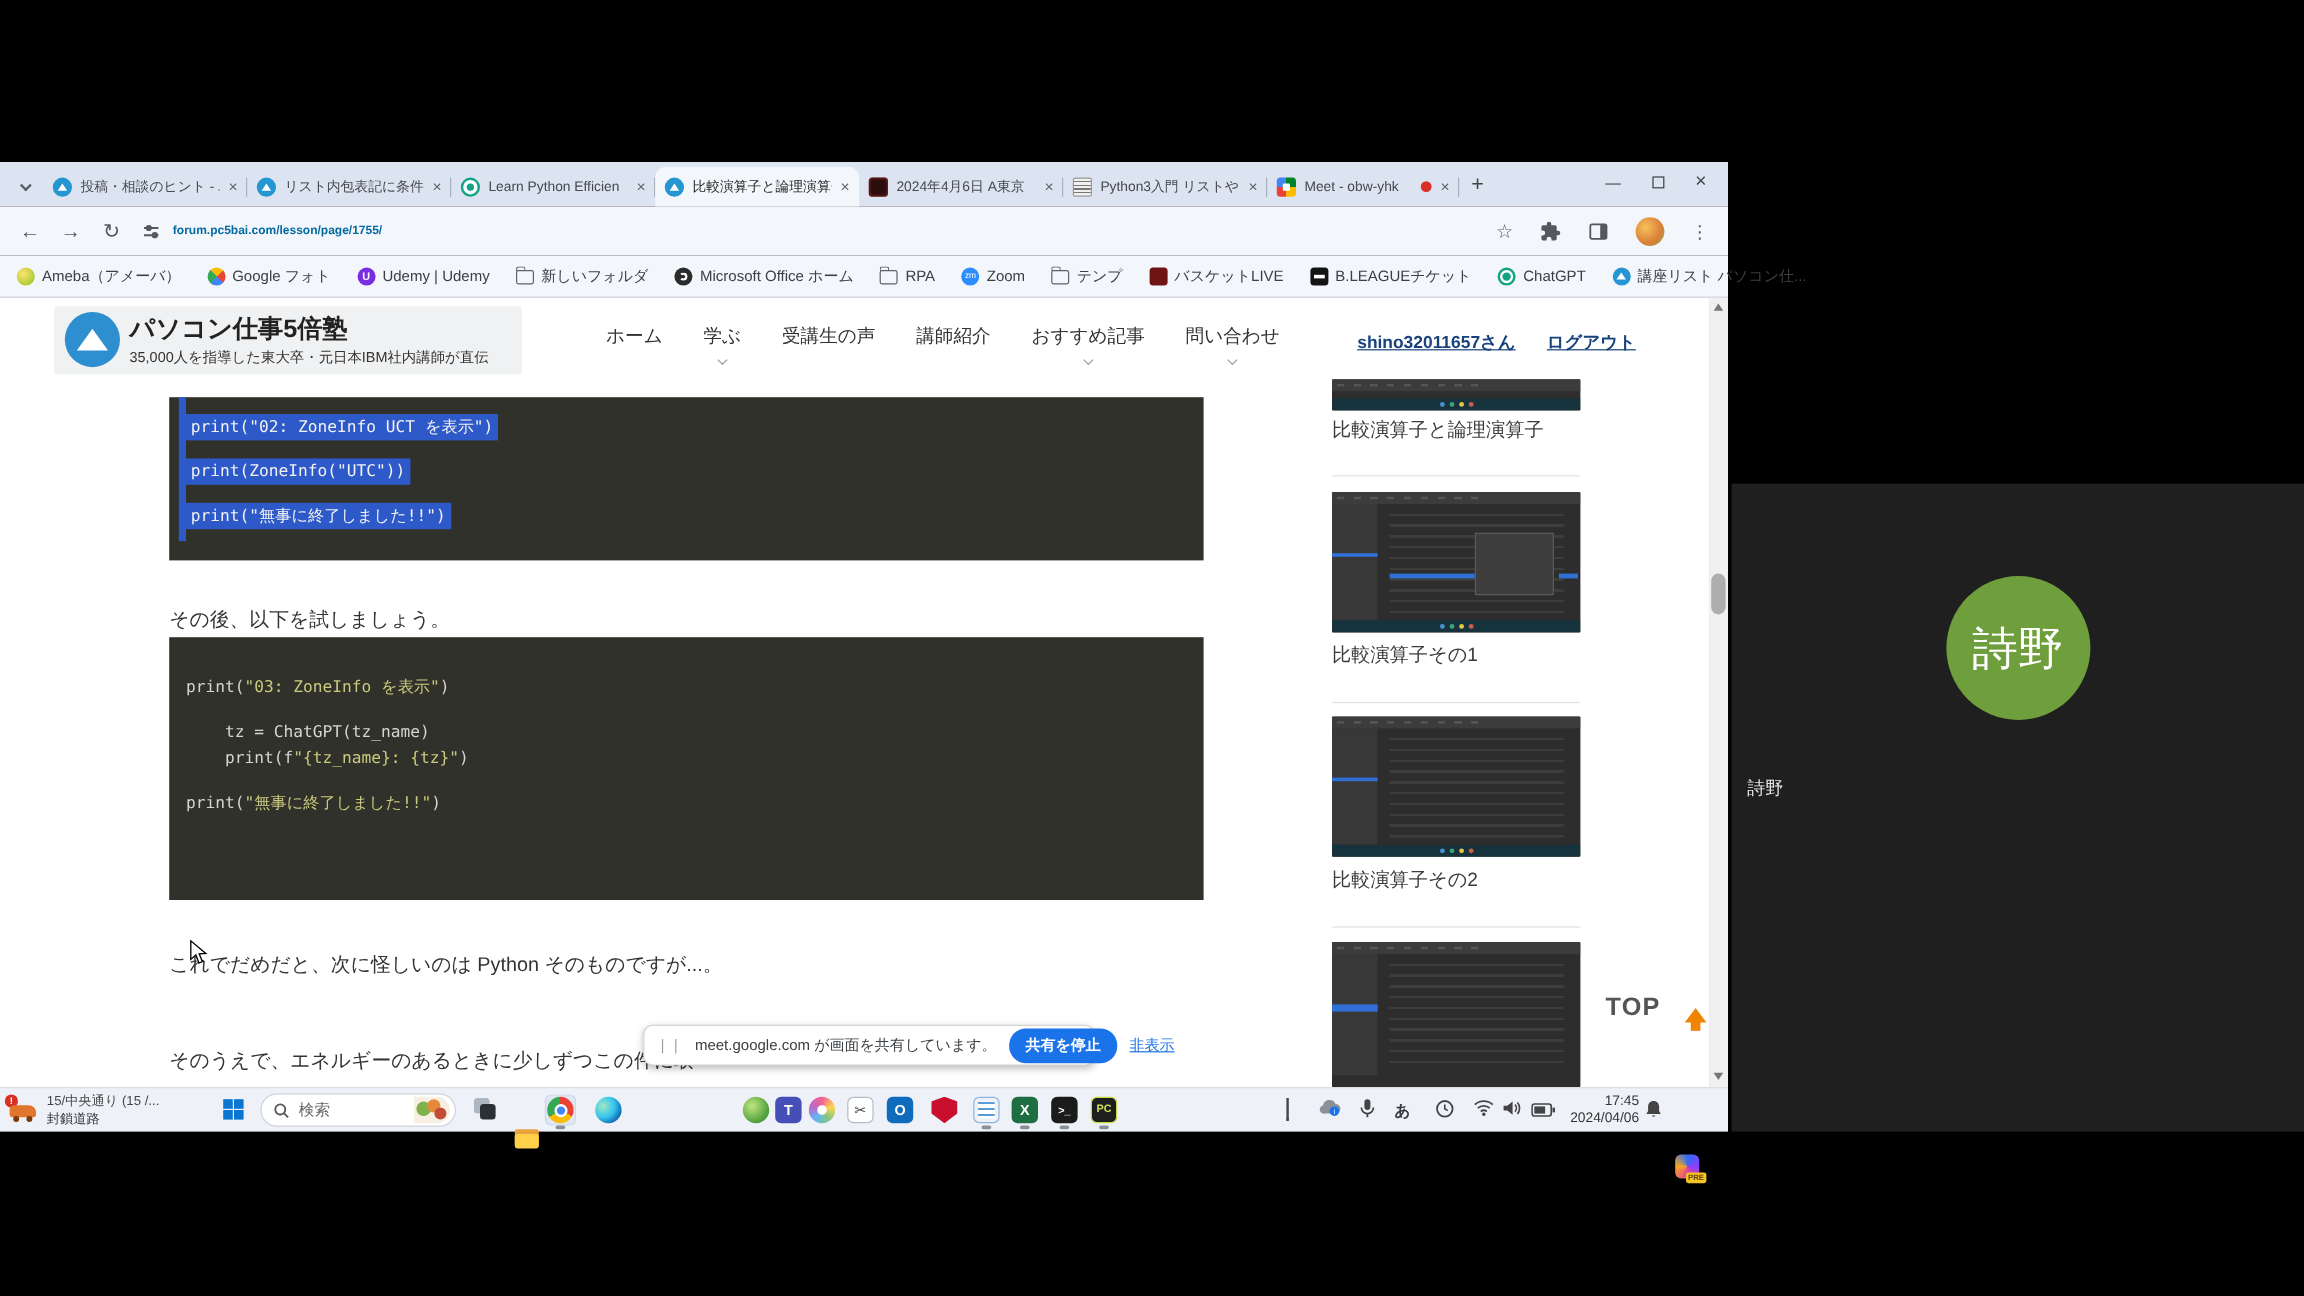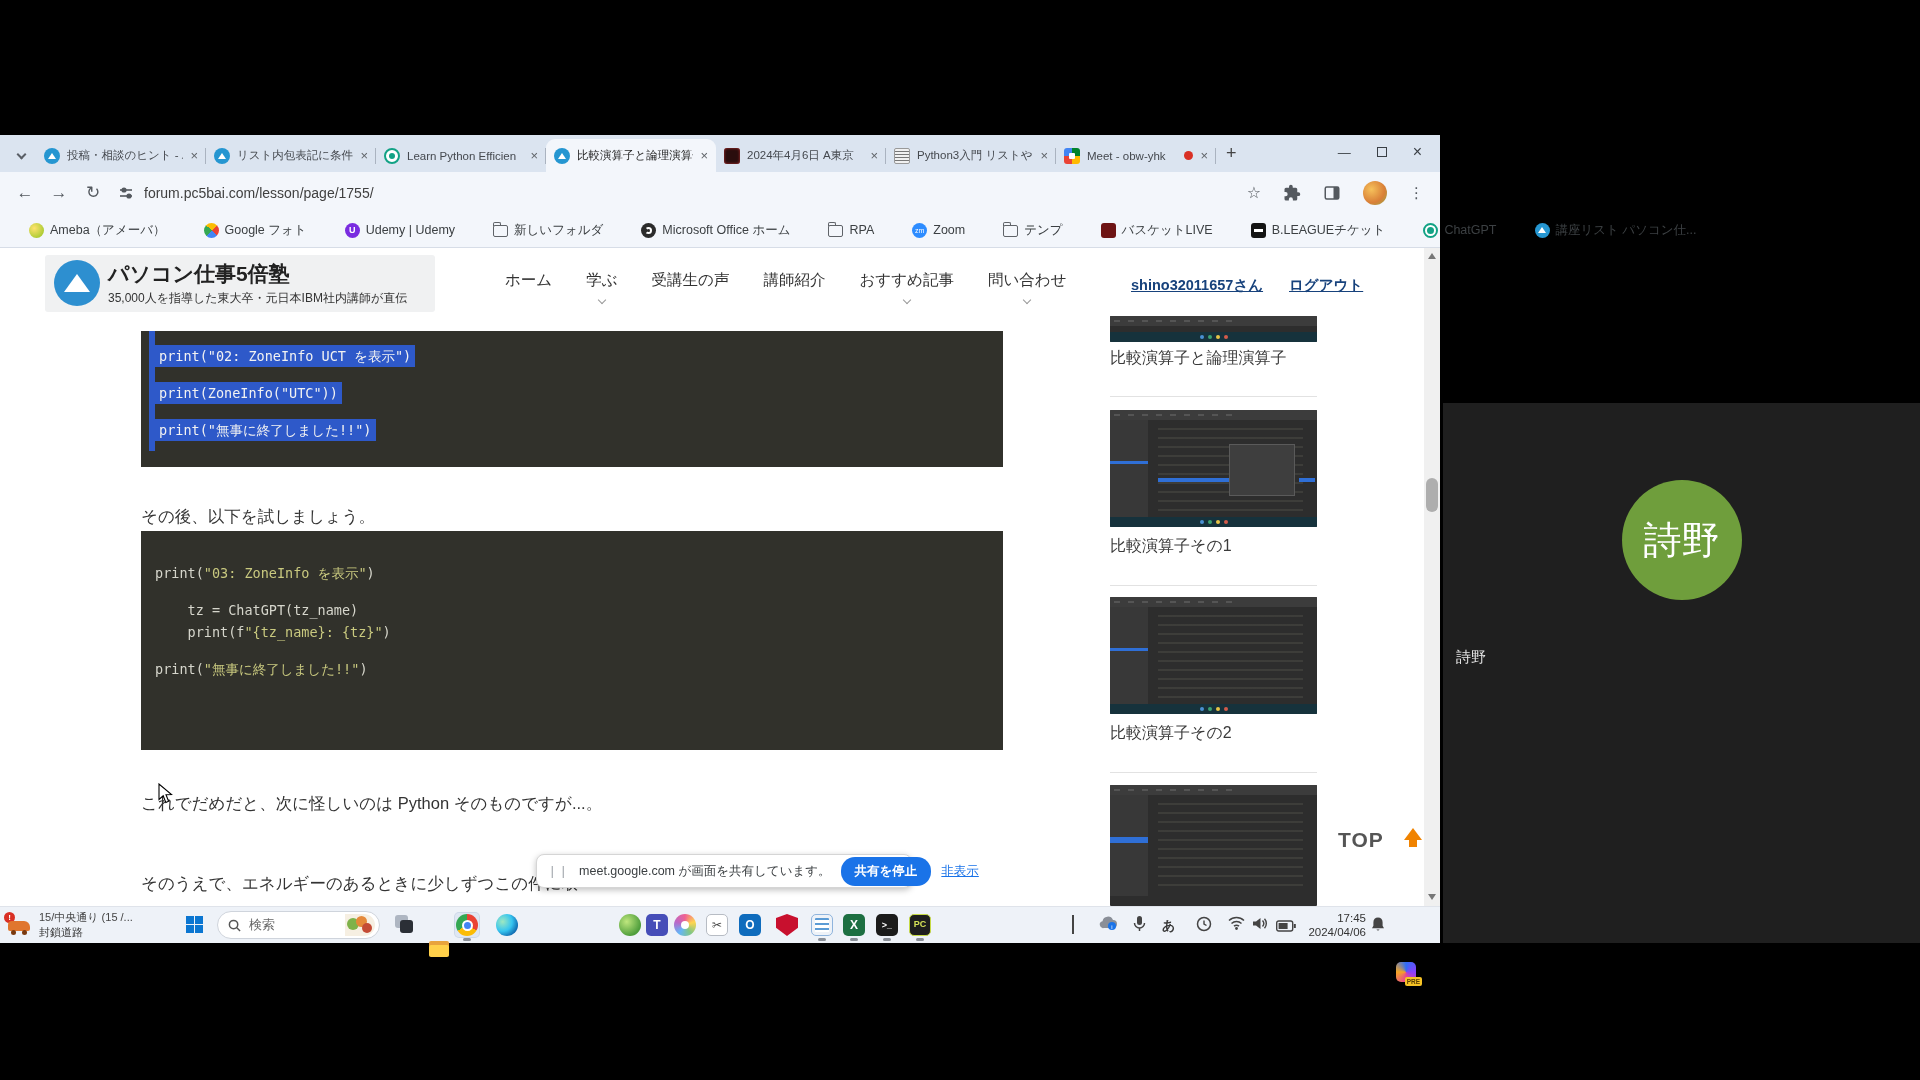--- a/index.html
+++ b/index.html
@@ -29,27 +29,27 @@
   .fav-meet::after { content:""; position:absolute; inset:5px; background:#fff; border-radius:1px; }
   .rec-dot { width:9px; height:9px; border-radius:50%; background:#d93025; flex:none; }
   .newtab { font-size:18px; color:#444; margin:0 0 8px 10px; }
   .wctl { display:flex; gap:26px; margin:0 0 12px auto; padding-right:18px; align-items:center; }
   .wctl span { color:#3a3f45; font-size:13px; line-height:1; }
   .wc-max { width:10px; height:10px; border:1.4px solid #3a3f45; }
 
   #toolbar { left:0; top:172px; width:1440px; height:41px; background:#f3f6fb; display:flex; align-items:center; }
   .navic { font-size:17px; color:#54595f; width:34px; text-align:center; }
   #urlbox { display:flex; align-items:center; gap:10px; margin-left:8px; flex:1; }
-  #urltext { font-size:14px; color:#404040; }
+  #urltext { font-size:10px; color:#0369a1;font-weight:bold; }
   .tbright { display:flex; align-items:center; gap:22px; margin-left:auto; padding-right:16px; }
   .tbright svg { display:block; }
   .avatar-c { width:24px; height:24px; border-radius:50%; background:radial-gradient(circle at 35% 35%,#f6c15b,#d97f37 60%,#8fae4a); }
   .kebab { font-size:15px; color:#54595f; }
 
-  #bookbar { left:0; top:213px; width:1440px; height:35px; background:#f3f6fb; border-bottom:1px solid #d7dde7; display:flex; align-items:center; gap:38px; padding:0 0 0 29px; }
+  #bookbar { left:0; top:213px; width:1440px; height:35px; background:#f3f6fb; border-bottom:1px solid #d7dde7; display:flex; align-items:center; gap:22px; padding:0 0 0 14px; }
   .bm { display:flex; align-items:center; gap:6px; }
   .bm span.lbl { font-size:12.5px; color:#3c4043; white-space:nowrap; }
   .bi { width:15px; height:15px; flex:none; border-radius:3px; position:relative; }
   .bi-ameba { background:radial-gradient(circle at 35% 35%,#ffe36e,#8fc31f); border-radius:50%; }
   .bi-gphotos { border-radius:50%; background:conic-gradient(from 45deg,#ea4335 0 25%,#4285f4 0 50%,#34a853 0 75%,#fbbc04 0 100%); }
   .bi-udemy { border-radius:50%; background:#7a2ce0; }
   .bi-udemy::after { content:"U"; position:absolute; inset:0; color:#fff; font-size:9px; font-weight:bold; text-align:center; line-height:15px; }
   .bi-folder { background:transparent; border:1.6px solid #5f6368; border-radius:2px; height:12px; margin-top:2px; }
   .bi-folder::before { content:""; position:absolute; top:-4px; left:-1px; width:6px; height:3px; border:1.6px solid #5f6368; border-bottom:none; border-radius:2px 2px 0 0; }
   .bi-office { border-radius:50%; background:#2b2b2b; }
@@ -94,21 +94,21 @@
   .t-body { position:relative; height:calc(100% - 20px); }
   .t-side { position:absolute; left:0; top:0; bottom:0; width:38px; background:#383838; }
   .t-side::after { content:""; position:absolute; left:0; right:0; top:42%; height:3px; background:#2f6fd6; }
   .t-code { position:absolute; left:48px; top:8px; right:14px; bottom:6px;
     background-image:repeating-linear-gradient(#4a4a44 0 2px,transparent 2px 9px); opacity:.55; }
   .t-hl { position:absolute; height:4px; background:#2f6fd6; }
   .t-popup { position:absolute; right:22px; top:24px; width:66px; height:52px; background:#3e3e3e; border:1px solid #5a5a5a; }
   .t-task { position:absolute; left:0; right:0; bottom:0; height:10px; background:#16323c; display:flex; gap:4px; align-items:center; justify-content:center; }
   .t-task i { width:4px; height:4px; border-radius:50%; }
 
-  #topbtn { left:1338px; top:580px; display:flex; align-items:flex-start; gap:20px; }
+  #topbtn { left:1338px; top:580px; display:flex; align-items:flex-end; gap:20px; }
   #topbtn .t { font-size:21px; font-weight:bold; color:#555; letter-spacing:1px; }
   .uparrow { width:0; height:0; border-left:9px solid transparent; border-right:9px solid transparent; border-bottom:12px solid #f08300; position:relative; }
   .uparrow::after { content:""; position:absolute; left:-4px; top:11px; width:8px; height:8px; background:#f08300; }
 
   
   #sbar { left:1424px; top:0; width:16px; height:658px; background:#f0f0f0; }
   .sb-arrow { left:4px; width:0; height:0; border-left:4px solid transparent; border-right:4px solid transparent; }
   #sb-up { top:5px; border-bottom:6px solid #777; }
   #sb-dn { top:646px; border-top:6px solid #777; }
   #sb-thumb { left:2px; top:230px; width:12px; height:34px; background:#aeaeae; border-radius:6px; }

